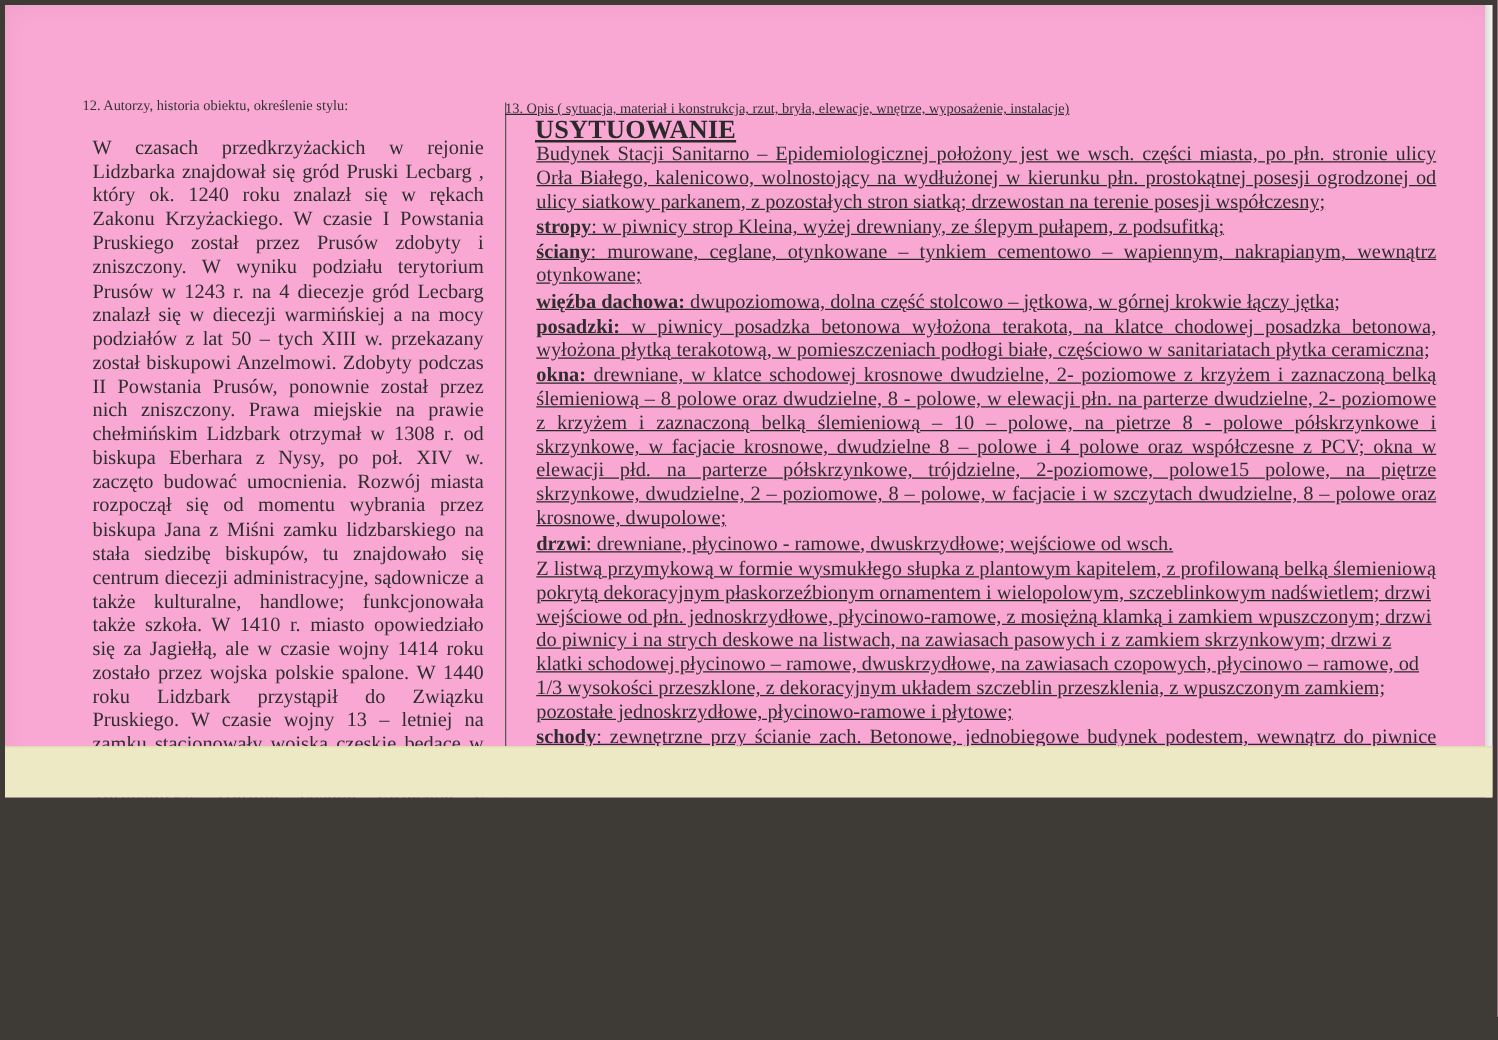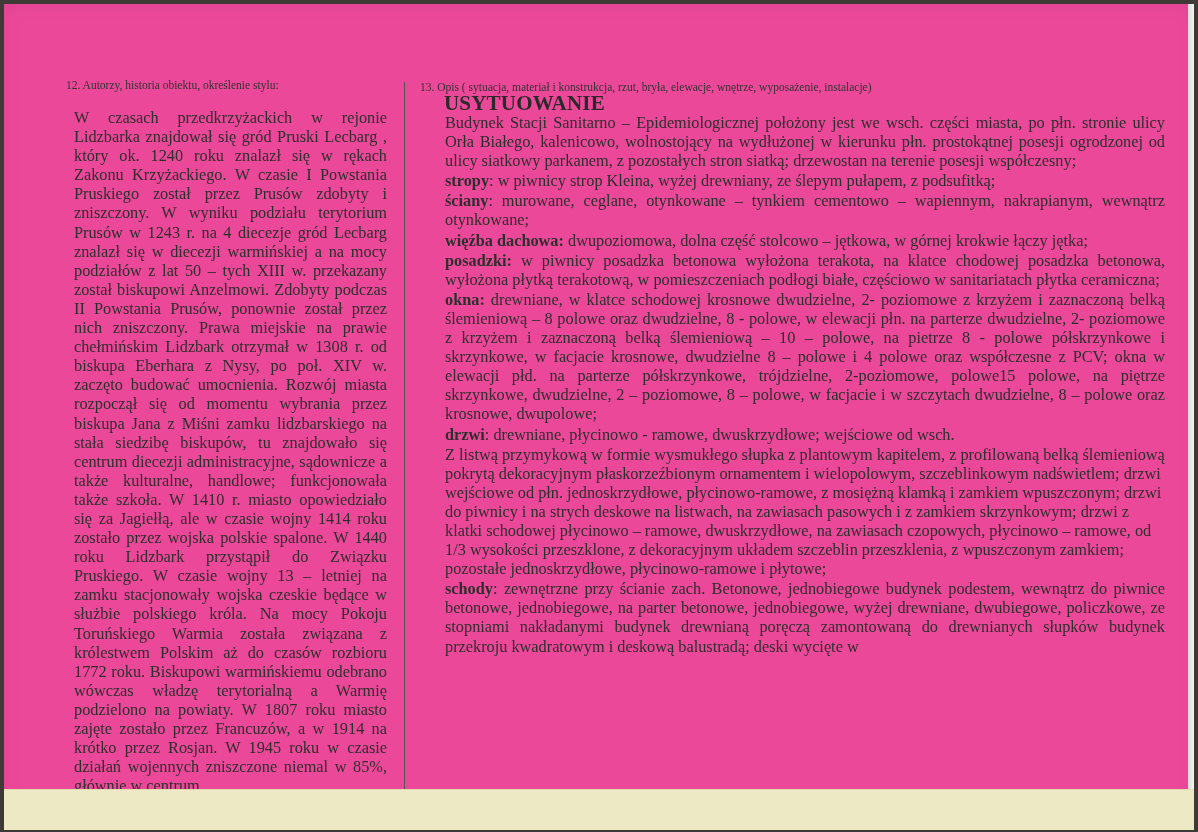--- a/index.html
+++ b/index.html
@@ -4,43 +4,43 @@
 <style>
   html, body { margin: 0; padding: 0; }
   body {
     width: 1198px; height: 832px; overflow: hidden;
     background: #3e3a36;
     font-family: "Liberation Serif", "DejaVu Serif", serif;
     color: #2a2a2a;
     position: relative;
   }
   .page {
-    position: absolute; left: 4px; top: 4px; width: 1190px; height: 826px;
-    background: #ec4899;
+    position: absolute; left: 4px; top: 4px; width: 1190px; height: 634px;
+    background: #f9a8d4;
     box-shadow: inset 0 0 20px rgba(0,0,0,0.06);
     overflow: hidden;
   }
   .right-edge {
     position: absolute; right: 0; top: 0; width: 6px; height: 100%;
     background: linear-gradient(to right, #d9d9d6, #f6f6f4);
   }
   .bottom-band {
     position: absolute; left: 0; bottom: 0; width: 100%; height: 40px;
     background: #ece9c4;
     border-top: 1px solid #dedbb4;
   }
   .col-left {
     position: absolute; left: 54px; top: 74px; width: 345px;
   }
   .col-divider {
     position: absolute; left: 400px; top: 78px; width: 1px; height: 714px;
     background: #555;
   }
   .col-right {
-    position: absolute; left: 416px; top: 76px; width: 732px;
+    position: absolute; left: 400px; top: 76px; width: 732px; text-decoration: underline;
   }
   .section-label {
     font-size: 11.5px; line-height: 14px; color: #333; white-space: nowrap;
   }
   .col-left .section-label { margin-left: 8px; margin-bottom: 14px; }
   .body-text {
     font-size: 16.3px; line-height: 19.1px; text-align: justify; color: #2e2e2e;
   }
   .col-left .body-text p { margin: 16px; }
   .col-left .body-text p + p { margin-top: 4px; text-indent: 1px; }

